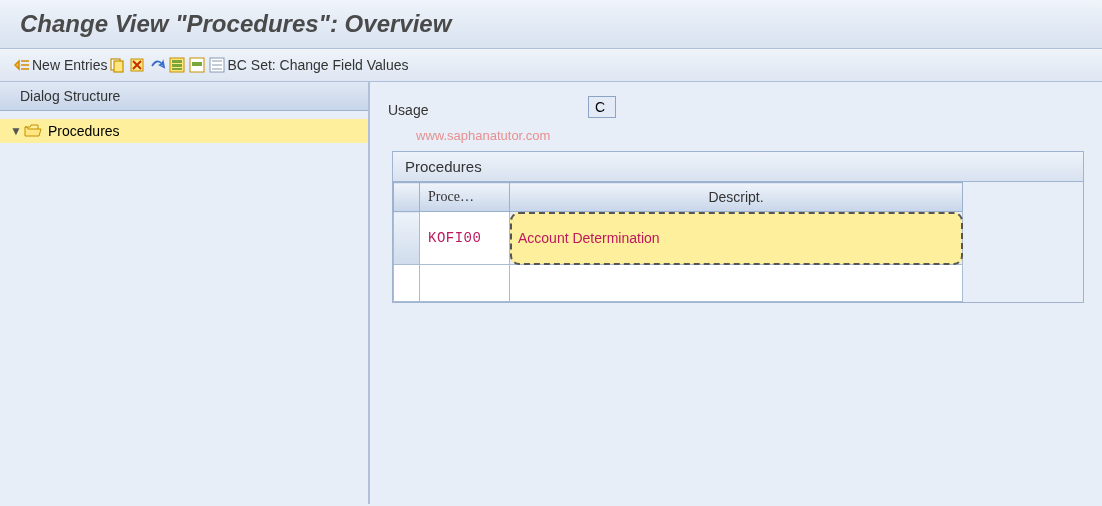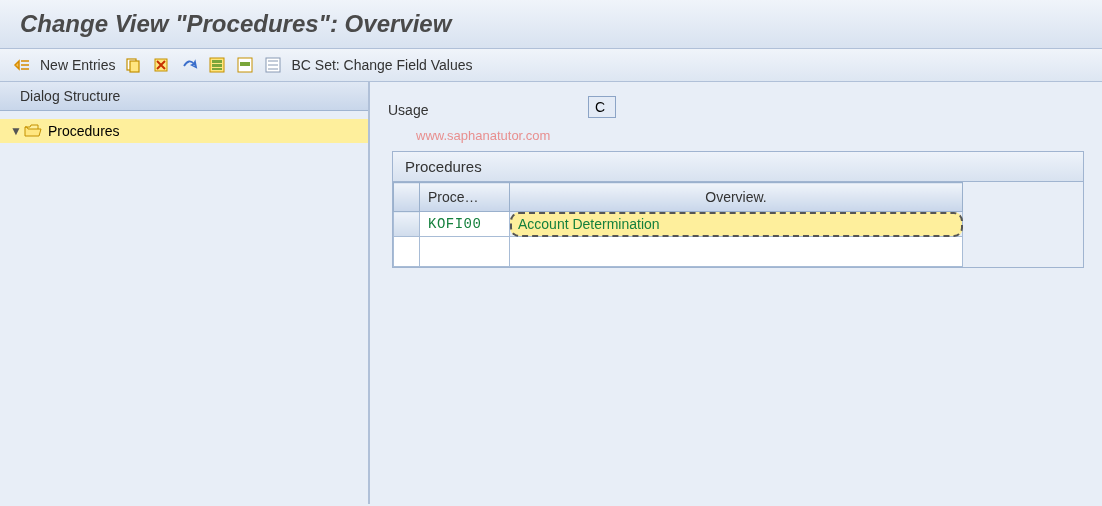--- a/index.html
+++ b/index.html
@@ -21,21 +21,20 @@
       font-weight: bold;
       font-style: italic;
       color: #4a4a4a;
     }
     .toolbar {
       background: linear-gradient(to bottom, #f0f4fa, #dde6f2);
       padding: 6px 12px;
       border-bottom: 1px solid #b0c0d8;
       display: flex;
       align-items: center;
-      gap: 8px;
     }
     .tb-icon {
       width: 20px;
       height: 20px;
       display: inline-flex;
       align-items: center;
       justify-content: center;
       cursor: pointer;
     }
     .tb-text {
@@ -130,27 +129,27 @@
     table.proc th {
       background: linear-gradient(to bottom, #f0f4fa, #c8d6ea);
       border: 1px solid #9ab0cc;
       padding: 6px 8px;
       font-weight: normal;
       text-align: center;
       font-size: 14px;
       color: #333;
     }
     table.proc th.sel { width: 26px; }
-    table.proc th.proc-col { width: 90px; text-align: left; }
+    table.proc th.proc-col { width: 90px; text-align: left; font-family: Liberation Serif, serif; }
     table.proc td {
       border: 1px solid #a8bcd6;
-      padding: 4px 8px;
+      padding: 18px 8px;
       background: #fff;
       font-size: 14px;
-      color: #15803d;
+      color: #be185d;
     }
     table.proc td.sel {
       background: linear-gradient(to bottom, #eef3fa, #d0dcec);
       width: 26px;
     }
     table.proc td.proc-col {
       font-family: "Courier New", monospace;
       letter-spacing: 0.5px;
     }
     table.proc tr.hl td.desc {
@@ -245,21 +244,21 @@
     </div>
     <div class="watermark">www.saphanatutor.com</div>
 
     <div class="table-wrap">
       <div class="table-title">Procedures</div>
       <table class="proc">
         <thead>
           <tr>
             <th class="sel"></th>
             <th class="proc-col">Proce…</th>
-            <th>Overview.</th>
+            <th>Descript.</th>
           </tr>
         </thead>
         <tbody id="proc-body">
         <tr class="hl">
               <td class="sel"></td>
               <td class="proc-col">KOFI00</td>
               <td class="desc">Account Determination</td>
             </tr>
             <tr class="empty">
               <td class="sel"></td>

